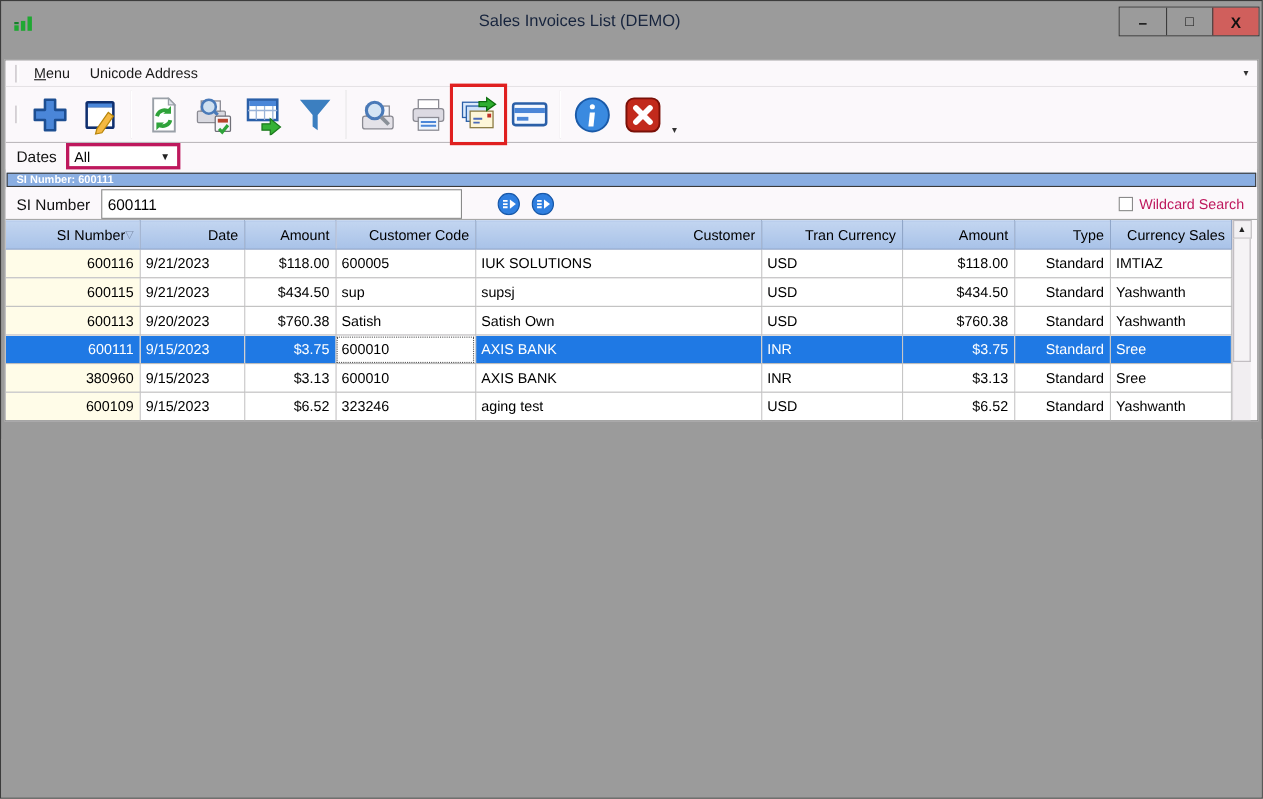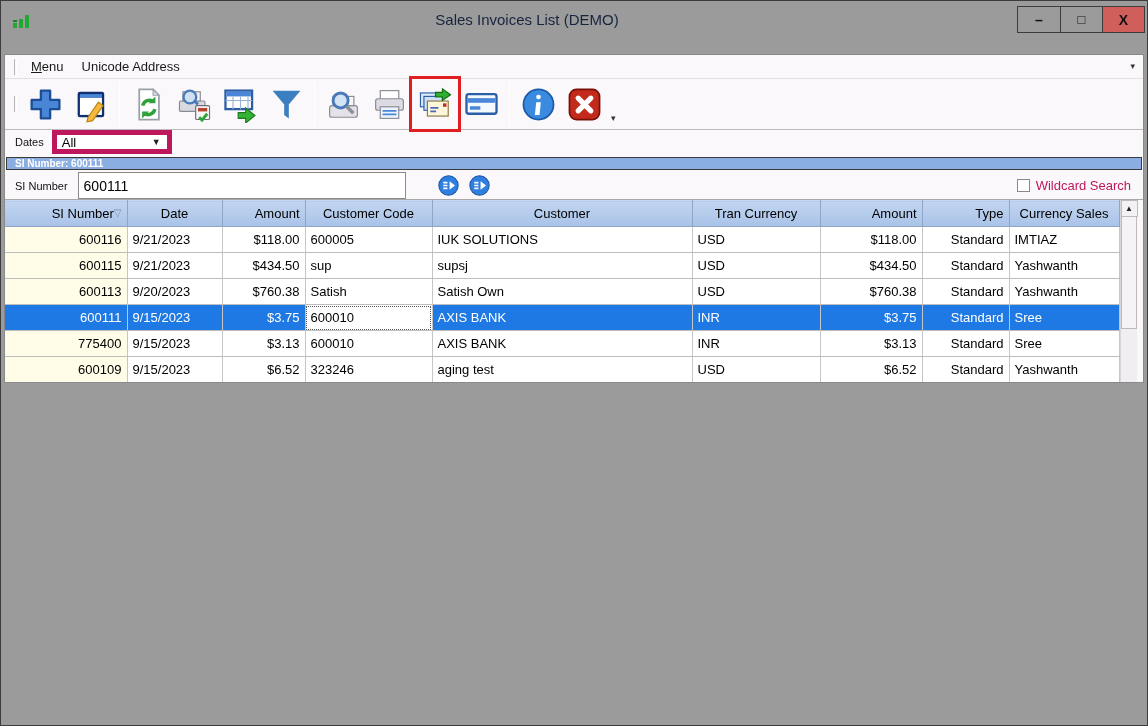--- a/index.html
+++ b/index.html
@@ -38,22 +38,22 @@
              border-bottom:1px solid #bdb9bd; display:flex; align-items:center; padding-left:4px; }
   .tb-btn { width:46px; height:50px; display:flex; align-items:center; justify-content:center;
             background:transparent; border:none; cursor:default; position:relative; }
   .tb-btn svg { width:37px; height:37px; }
   .tb-btn.hl { box-shadow:0 0 0 3px var(--highlight, #e02020); }
   .tb-sep { width:1px; height:44px; background:#c6c2c6; border-right:1px solid #fff; margin:0 5px; }
   .toolbar-overflow { font-size:9px; color:#333; align-self:flex-end; margin:0 0 6px 4px; }
 
   
   .dates-row { height:36px; display:flex; align-items:center; padding-left:10px; background:#fbf8fb; }
-  .field-label { font-size:11px; color:#111; }
-  .combo { width:120px; height:24px; background:#fff; border:5px solid #be185d; margin-left:8px;
+  .field-label { font-size:14px; color:#111; }
+  .combo { width:104px; height:24px; background:#fff; border:3px solid #be185d; margin-left:8px;
            display:flex; align-items:center; padding-left:5px; font-size:13px; position:relative; }
   .combo .arrow { position:absolute; right:6px; font-size:9px; color:#222; }
 
   
   .group-header { height:27px; margin:3px 1px 2px 1px; background:var(--group-bg,#8aaee2);
                   border:1px solid #3a3a3a; color:#fff; font-weight:bold; font-size:10px;
                   display:flex; align-items:center; padding-left:8px; }
 
   
   .search-row { height:50px; display:flex; align-items:center; padding:0 12px 0 10px; background:#fbf8fb; }
@@ -62,21 +62,21 @@
   .nav-btn { width:21px; height:21px; border:none; background:transparent; padding:0; margin-left:10px;
              cursor:default; }
   .nav-btn:first-of-type { margin-left:32px; }
   .spacer { flex:1; }
   .checkbox { width:13px; height:13px; border:1px solid #8a8a8a; background:#fff; margin-right:6px; }
   .wildcard-label { font-size:13px; color:#be185d; }
 
   
   .table-region { display:flex; height:417px; border-top:1px solid #a8a8a8; }
   table { border-collapse:collapse; table-layout:fixed; width:1114px; font-size:13px; }
-  th { background:linear-gradient(#c2d5f0,#a8c2e8); font-weight:normal; text-align:center;
+  th { background:linear-gradient(#c2d5f0,#a8c2e8); font-weight:normal; text-align:right;
        padding:3px 5px; height:26px; border-right:1px solid #90a6c8; border-bottom:1px solid #90a6c8;
        border-top:1px solid #c8d8f0; white-space:nowrap; overflow:hidden; cursor:default; }
   th.r, td.r { text-align:right; }
   th .sort { float:right; font-size:10px; color:#7d8eab; margin-top:1px; }
   td { background:#fff; padding:3px 5px; height:26px; line-height:19px;
        border-right:1px solid #c6c6c6; border-bottom:1px solid #bdbdbd;
        white-space:nowrap; overflow:hidden; cursor:default; }
   td.si { background:var(--si-bg,#fffce8); }
   tr.selected td { background:var(--sel,#1f79e4); color:#fff; }
   tr.selected td.focus { background:#fff; color:#000; outline:1px dotted #555; outline-offset:-2px; }
@@ -326,21 +326,21 @@
               <td>9/15/2023</td>
               <td class="r">$3.75</td>
               <td class="focus">600010</td>
               <td>AXIS BANK</td>
               <td>INR</td>
               <td class="r">$3.75</td>
               <td class="r">Standard</td>
               <td>Sree</td>
             </tr>
             <tr>
-              <td class="r si">775400</td>
+              <td class="r si">380960</td>
               <td>9/15/2023</td>
               <td class="r">$3.13</td>
               <td>600010</td>
               <td>AXIS BANK</td>
               <td>INR</td>
               <td class="r">$3.13</td>
               <td class="r">Standard</td>
               <td>Sree</td>
             </tr>
             <tr>

